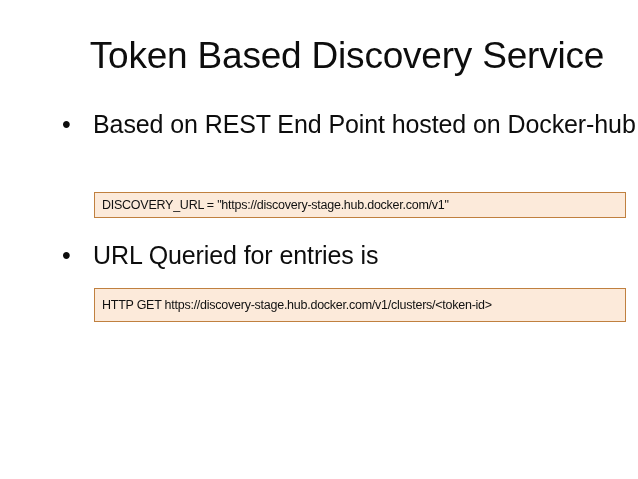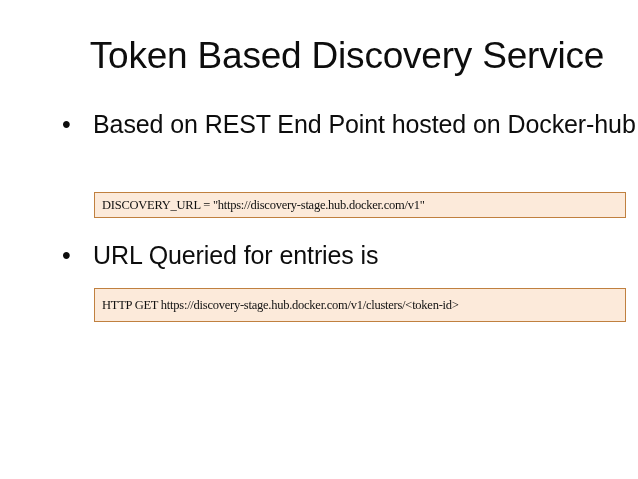--- a/index.html
+++ b/index.html
@@ -68,21 +68,21 @@
     left: 66px;
     width: 532px;
     box-sizing: border-box;
     background: #fceada;
     border: 1px solid #c0803f;
     display: flex;
     align-items: center;
     padding: 0 7px;
   }
   .code-box .code-text {
-    font-family: Liberation Serif, serif;
+    font-family: Liberation Sans, sans-serif;
     font-size: 12.5px;
     line-height: 16px;
     color: #111111;
     letter-spacing: -0.25px;
     white-space: nowrap;
     text-align: right;
   }
   #code-box-1 {
     top: 192px;
     height: 26px;

